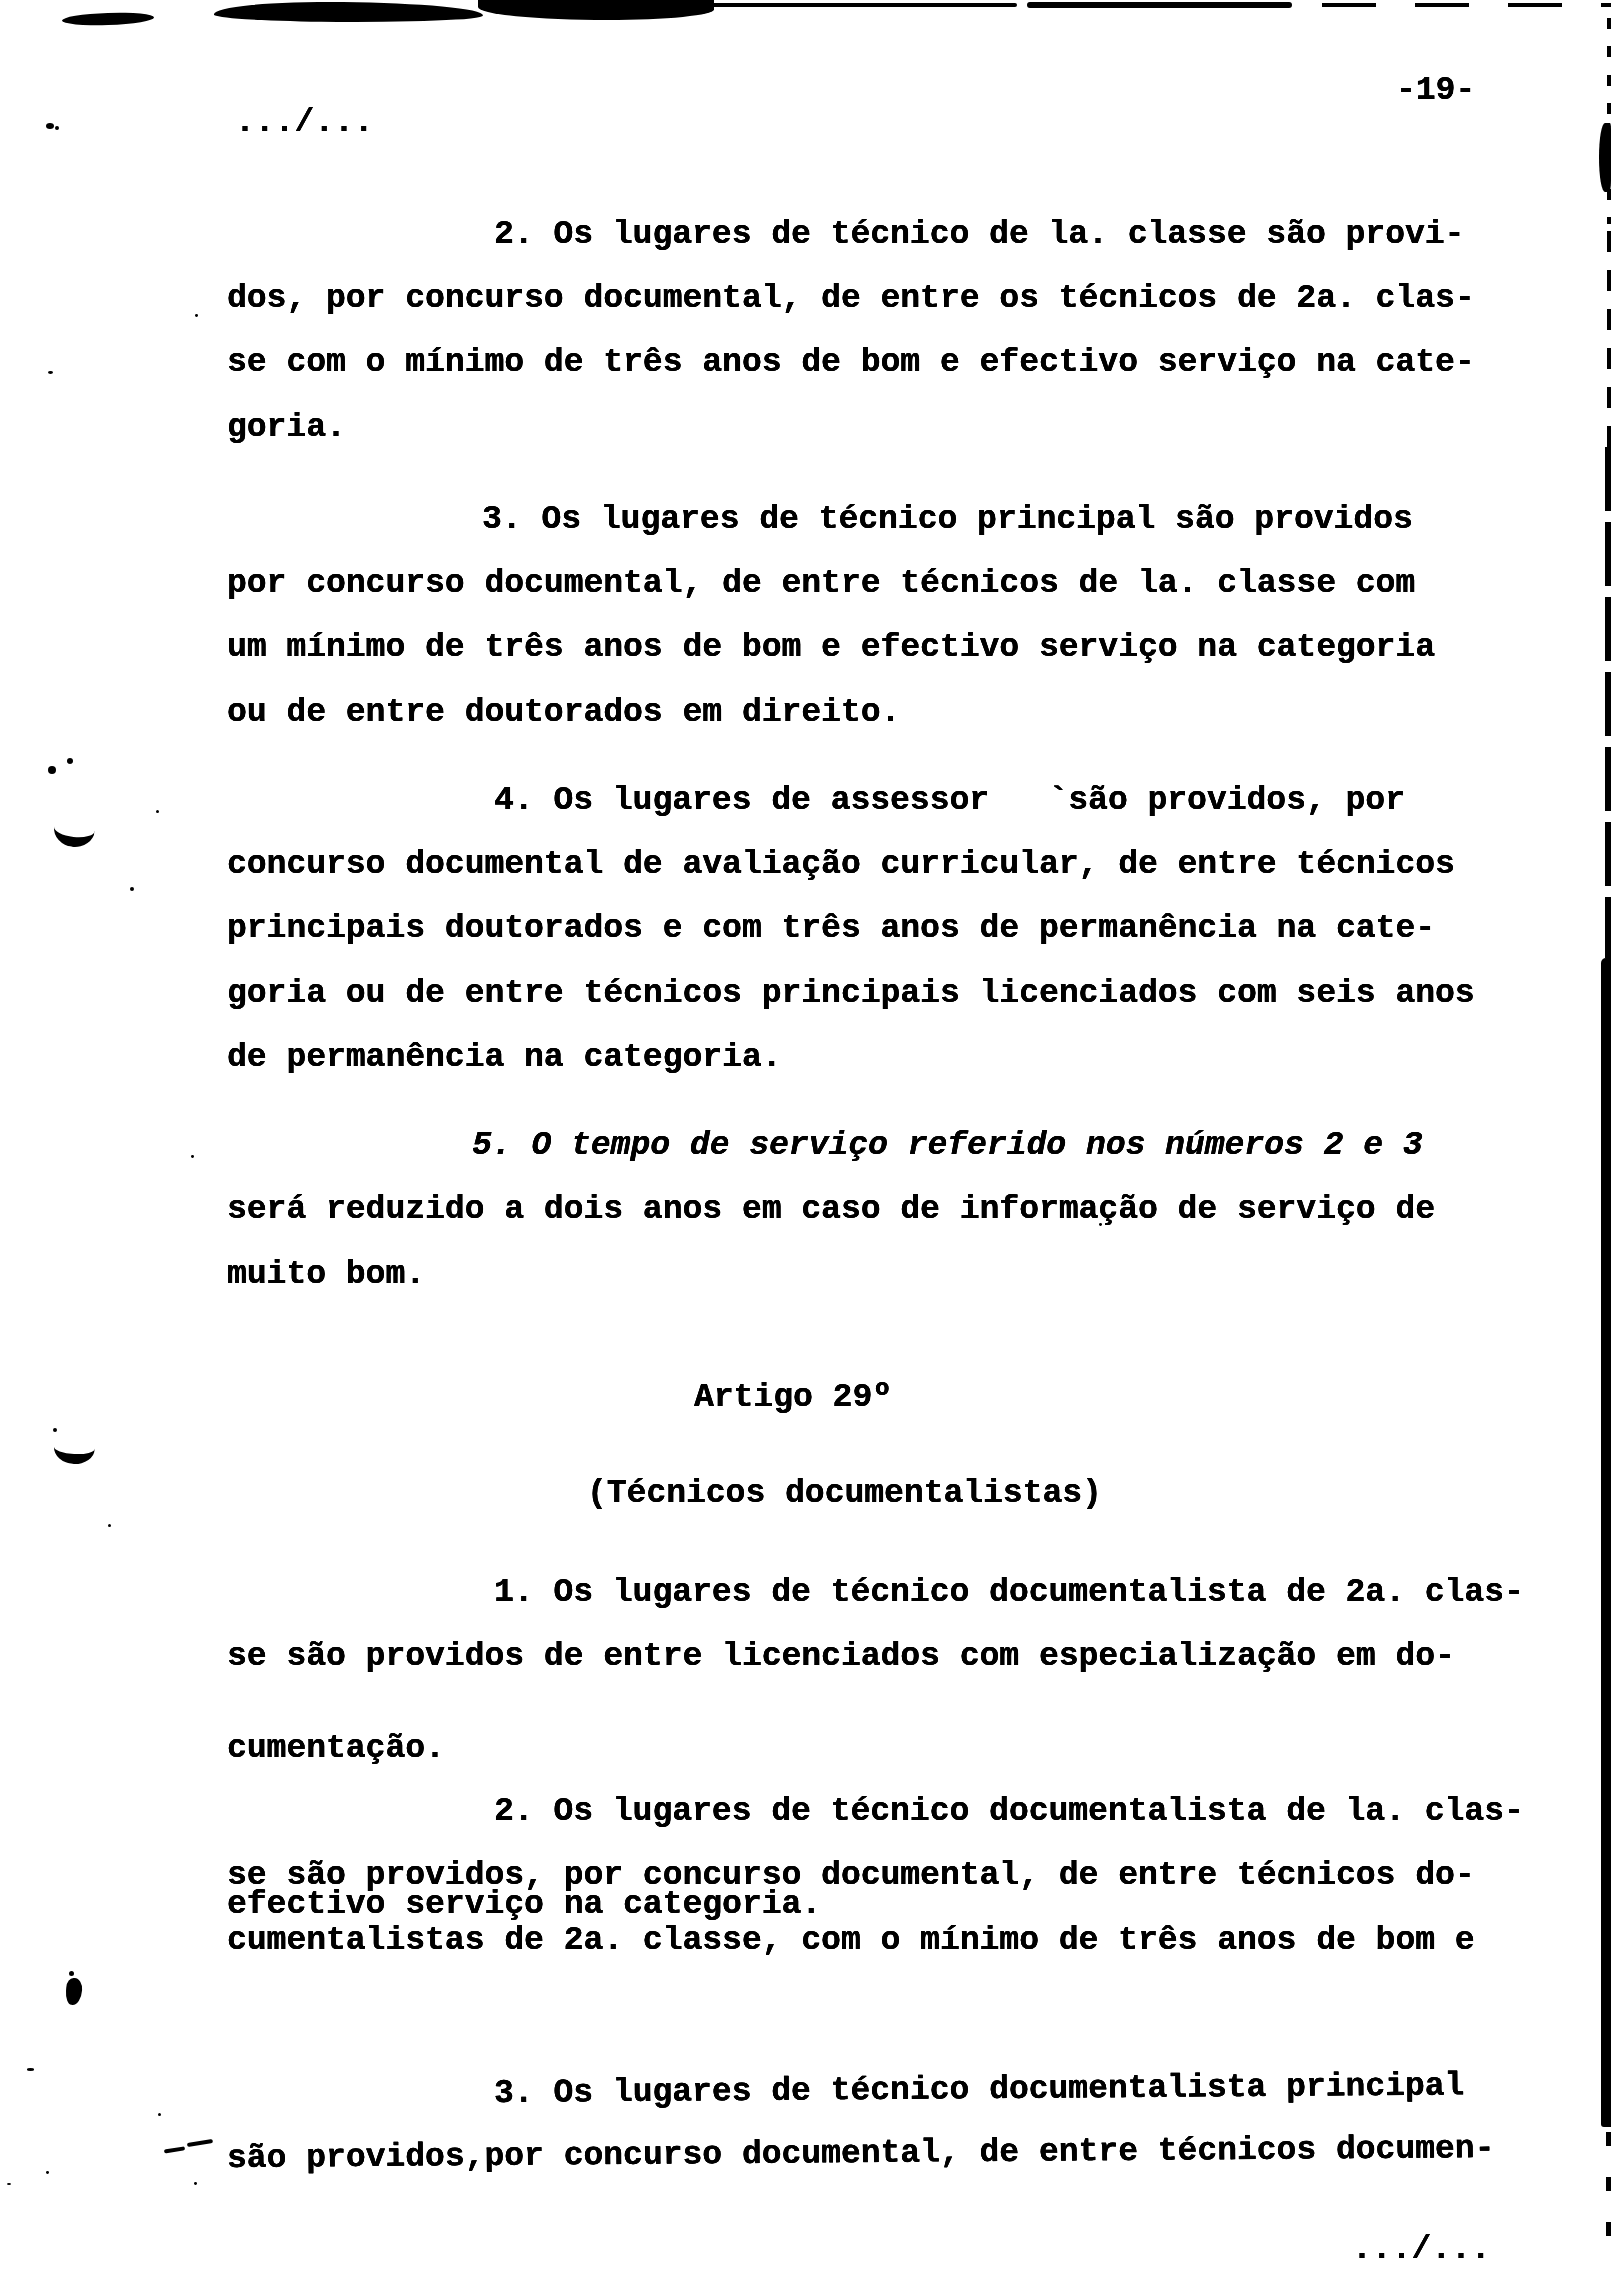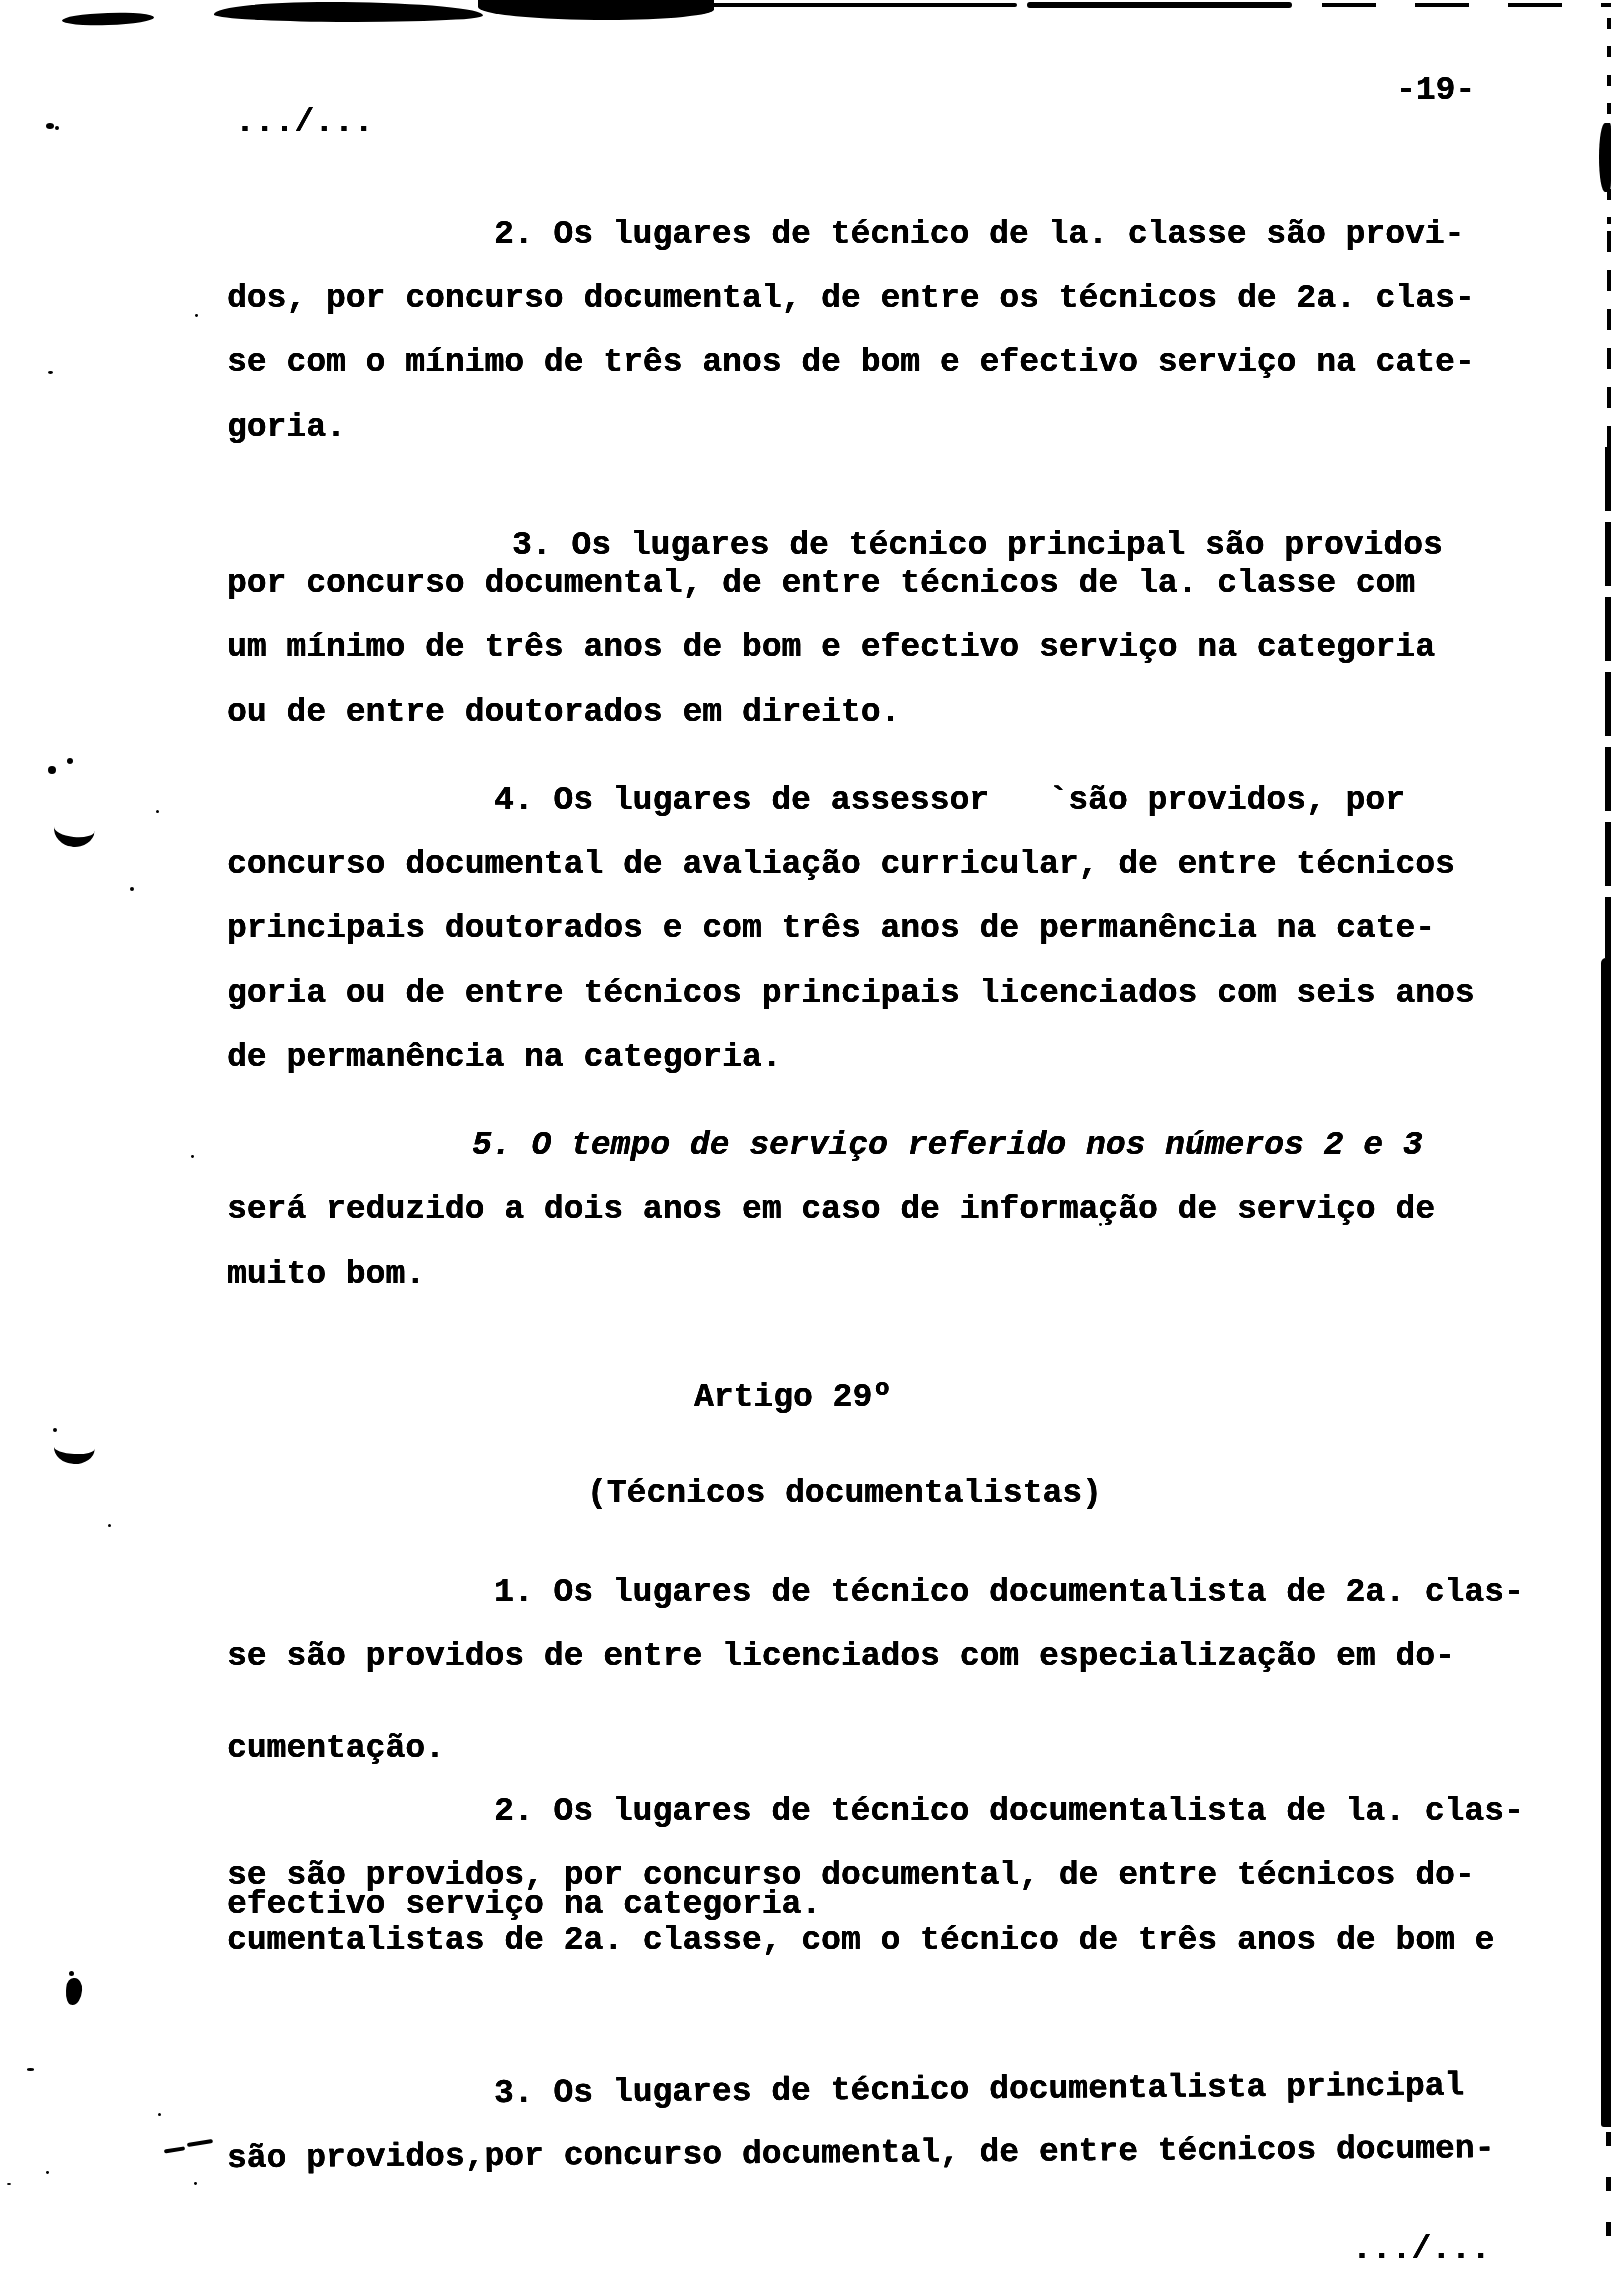--- a/index.html
+++ b/index.html
@@ -88,40 +88,40 @@
 
   <div class="slug" id="slug-top">.../...</div>
   <div class="slug" id="page-num">-19-</div>
   <div class="slug" id="slug-bottom">.../...</div>
 
   <div id="text-root">
       <div class="line" style="left: 494px; top: 218px;">2. Os lugares de técnico de la. classe são provi-</div>
       <div class="line" style="left: 227px; top: 282px;">dos, por concurso documental, de entre os técnicos de 2a. clas-</div>
       <div class="line" style="left: 227px; top: 346px; text-align: right;">se com o mínimo de três anos de bom e efectivo serviço na cate-</div>
       <div class="line" style="left: 227px; top: 411px;">goria.</div>
-      <div class="line" style="left: 512px; top: 503px; margin-top: 26px;">3. Os lugares de técnico principal são providos</div>
+      <div class="line" style="left: 482px; top: 503px;">3. Os lugares de técnico principal são providos</div>
       <div class="line" style="left: 227px; top: 567px;">por concurso documental, de entre técnicos de la. classe com</div>
       <div class="line" style="left: 227px; top: 631px;">um mínimo de três anos de bom e efectivo serviço na categoria</div>
       <div class="line" style="left: 227px; top: 696px;">ou de entre doutorados em direito.</div>
       <div class="line" style="left: 494px; top: 784px; text-align: right;">4. Os lugares de assessor   `são providos, por</div>
       <div class="line" style="left: 227px; top: 848px;">concurso documental de avaliação curricular, de entre técnicos</div>
       <div class="line" style="left: 227px; top: 912px;">principais doutorados e com três anos de permanência na cate-</div>
       <div class="line" style="left: 227px; top: 977px;">goria ou de entre técnicos principais licenciados com seis anos</div>
       <div class="line" style="left: 227px; top: 1041px;">de permanência na categoria.</div>
       <div class="line" style="left: 472px; top: 1129px; font-style: italic;">5. O tempo de serviço referido nos números 2 e 3</div>
       <div class="line" style="left: 227px; top: 1193px;">será reduzido a dois anos em caso de informação de serviço de</div>
       <div class="line" style="left: 227px; top: 1258px;">muito bom.</div>
       <div class="line" style="left: 694px; top: 1381px;">Artigo 29º</div>
       <div class="line" style="left: 587px; top: 1477px;">(Técnicos documentalistas)</div>
       <div class="line" style="left: 494px; top: 1576px;">1. Os lugares de técnico documentalista de 2a. clas-</div>
       <div class="line" style="left: 227px; top: 1640px;">se são providos de entre licenciados com especialização em do-</div>
       <div class="line" style="left: 227px; top: 1732px;">cumentação.</div>
       <div class="line" style="left: 494px; top: 1795px;">2. Os lugares de técnico documentalista de la. clas-</div>
       <div class="line" style="left: 227px; top: 1859px;">se são providos, por concurso documental, de entre técnicos do-</div>
-      <div class="line" style="left: 227px; top: 1924px;">cumentalistas de 2a. classe, com o técnico de três anos de bom e</div>
+      <div class="line" style="left: 227px; top: 1924px;">cumentalistas de 2a. classe, com o mínimo de três anos de bom e</div>
       <div class="line" style="left: 227px; top: 1888px;">efectivo serviço na categoria.</div>
       <div class="line" style="left: 494px; top: 2077px; transform: rotate(-0.45deg); transform-origin: left center;">3. Os lugares de técnico documentalista principal</div>
       <div class="line" style="left: 227px; top: 2142px; transform: rotate(-0.45deg); transform-origin: left center;">são providos,por concurso documental, de entre técnicos documen-</div>
     </div>
 
   <div class="artifact" id="ts1"></div>
   <div class="artifact" id="ts2"></div>
   <div class="artifact" id="ts3"></div>
   <div class="artifact" id="ts4"></div>
   <div class="artifact" id="ts5"></div>

